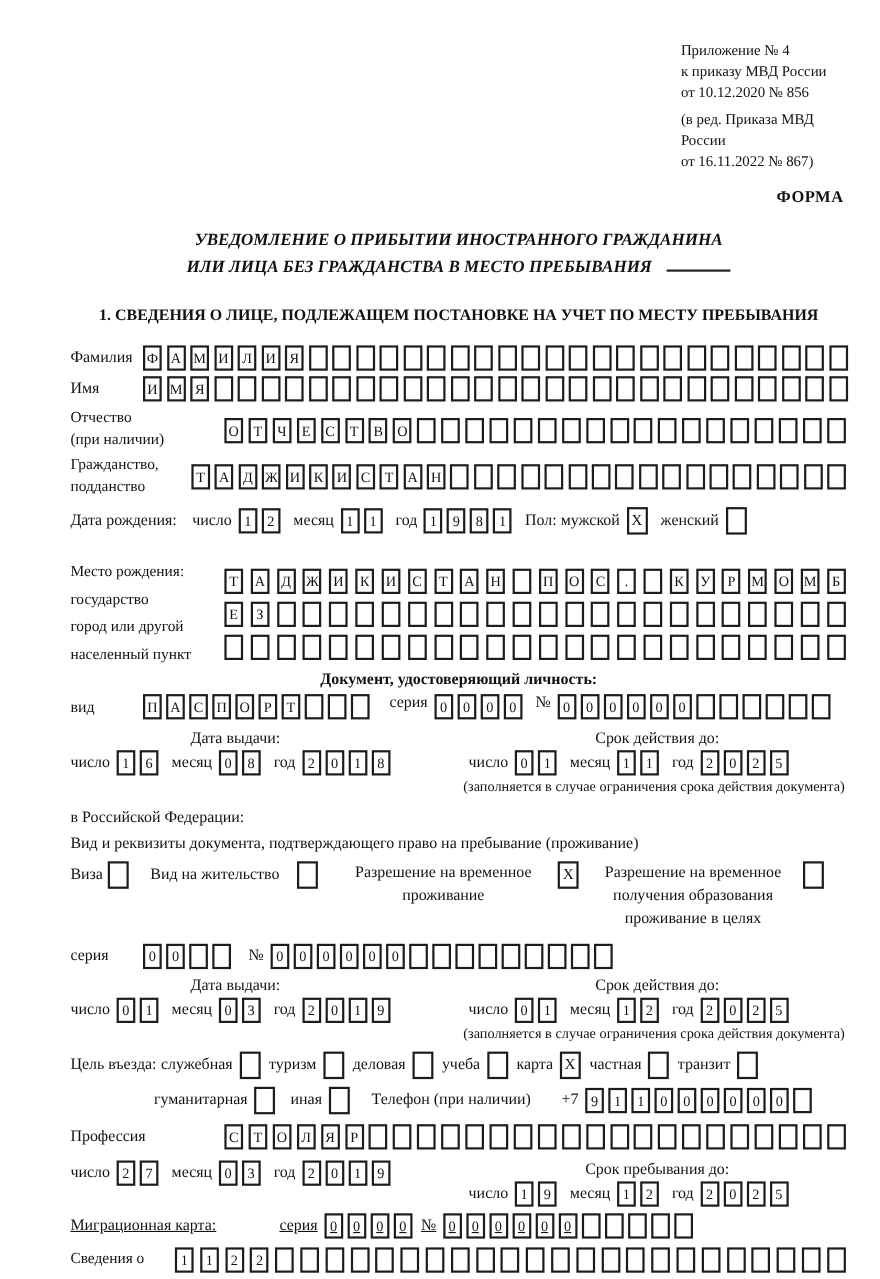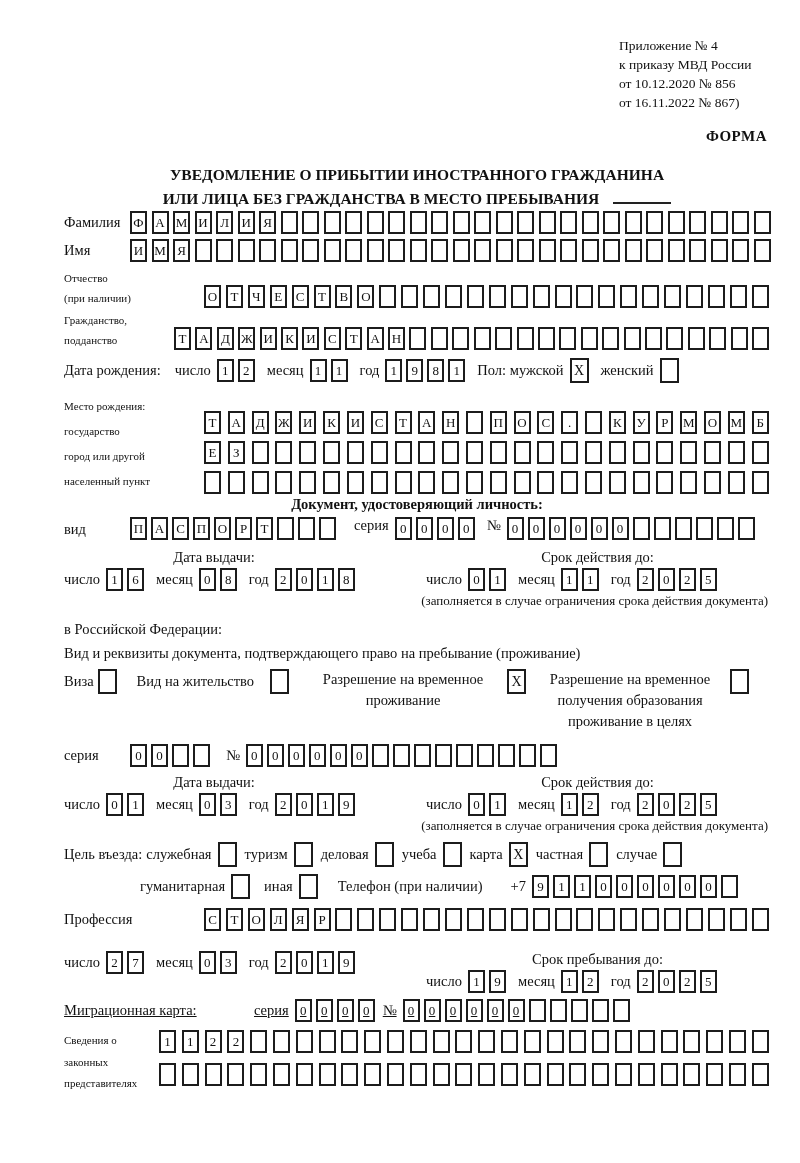--- a/index.html
+++ b/index.html
@@ -6,28 +6,28 @@
   html,body { background:#e8e8e8; }
   body { font-family:"Liberation Serif","DejaVu Serif",serif; color:#111; }
   .page {
     width:800px; height:1163px; background:#ffffff; margin:0 auto;
     padding:36px 30px 20px 64px; overflow:hidden; position:relative;
   }
   
   .annex { margin-left:555px; font-size:13.5px; line-height:19px; }
   .annex .amend-gap { margin-top:6px; }
   .forma { text-align:right; padding-right:3px; font-weight:bold; font-size:15px; margin-top:16px; letter-spacing:.5px; }
-  .title { text-align:center; font-weight:bold; font-size:15.5px; line-height:24px; margin-top:18px; }
+  .title { text-align:center; font-weight:bold; font-size:15.5px; line-height:24px; margin-top:18px;font-style:italic; }
   .title-blank { display:inline-block; width:58px; border-bottom:2px solid #222; margin-left:14px; vertical-align:baseline; }
   .section-title { font-weight:bold; font-size:14.5px; margin-top:24px; margin-bottom:18px; text-align:center; }
 
   
-  .row { display:flex; align-items:flex-end; margin-bottom:5px; }
+  .row { display:flex; align-items:center; margin-bottom:5px; }
   .lbl { font-size:14.5px; line-height:23px; flex:none; }
-  .lbl-multi { font-size:11px; line-height:20px; flex:none; }
+  .lbl-multi { font-size:14px; line-height:20px; flex:none; }
   .w66 { width:66px; } .w110 { width:110px; } .w140 { width:140px; } .w95 { width:95px; }
 
   
   .cells { display:flex; flex:none; }
   .cells.spread { justify-content:space-between; }
   .cells.gapped { gap:4px; }
   .cell {
     display:inline-flex; flex:none; align-items:center; justify-content:center;
     width:17px; height:23px; border:2px solid #1c1c1c; background:#fff;
     font-size:13px; line-height:1;
@@ -69,30 +69,32 @@
 </style>
 </head>
 <body>
 
 <div class="page">
 
   <div class="annex">
     <div>Приложение № 4</div>
     <div>к приказу МВД России</div>
     <div>от 10.12.2020 № 856</div>
+    <div class="amend-gap">(в ред. Приказа МВД России</div>
     <div>от 16.11.2022 № 867)</div>
   </div>
 
   <div class="forma">ФОРМА</div>
 
   <div class="title">
     <span>УВЕДОМЛЕНИЕ О ПРИБЫТИИ ИНОСТРАННОГО ГРАЖДАНИНА</span><br>
     <span>ИЛИ ЛИЦА БЕЗ ГРАЖДАНСТВА В МЕСТО ПРЕБЫВАНИЯ</span><span class="title-blank"></span>
   </div>
 
+  <div class="section-title">1. СВЕДЕНИЯ О ЛИЦЕ, ПОДЛЕЖАЩЕМ ПОСТАНОВКЕ НА УЧЕТ ПО МЕСТУ ПРЕБЫВАНИЯ</div>
 
   <div class="row">
     <div class="lbl w66">Фамилия</div>
     <div class="cells spread" style="width:641px">
         <span class="cell">Ф</span>
         <span class="cell">А</span>
         <span class="cell">М</span>
         <span class="cell">И</span>
         <span class="cell">Л</span>
         <span class="cell">И</span>
@@ -224,21 +226,21 @@
         <span class="cell"></span>
         <span class="cell"></span>
         <span class="cell"></span>
         <span class="cell"></span>
         <span class="cell"></span>
         <span class="cell"></span>
         <span class="cell"></span>
       </div>
   </div>
 
-  <div class="row" style="align-items:center; margin-bottom:11px">
+  <div class="row" style="align-items:center; margin-bottom:22px">
     <span class="dlbl" style="margin-right:14px">Дата рождения:</span>
     <span class="dlbl">число</span>
     <span class="cells gapped">
         <span class="cell">1</span>
         <span class="cell">2</span>
       </span>
     <span class="dlbl dsp">месяц</span>
     <span class="cells gapped">
         <span class="cell">1</span>
         <span class="cell">1</span>
@@ -559,21 +561,21 @@
         <span class="lbl">карта</span>
         <span class="checkbox">X</span>
       </span>
     <span class="gap8"></span>
     <span class="p-item">
         <span class="lbl">частная</span>
         <span class="checkbox"></span>
       </span>
     <span class="gap8"></span>
     <span class="p-item">
-        <span class="lbl">случае</span>
+        <span class="lbl">транзит</span>
         <span class="checkbox"></span>
       </span>
   </div>
 
   <div class="purpose-row" style="margin-left:76px; margin-bottom:9px">
     <span class="p-item">
         <span class="lbl">гуманитарная</span>
         <span class="checkbox"></span>
       </span>
     <span class="gap14"></span>
@@ -591,21 +593,21 @@
         <span class="cell">0</span>
         <span class="cell">0</span>
         <span class="cell">0</span>
         <span class="cell">0</span>
         <span class="cell">0</span>
         <span class="cell">0</span>
         <span class="cell"></span>
       </span>
   </div>
 
-  <div class="row" style="margin-bottom:20px">
+  <div class="row" style="margin-bottom:10px">
     <div class="lbl w140">Профессия</div>
     <div class="cells spread" style="width:565px">
         <span class="cell">С</span>
         <span class="cell">Т</span>
         <span class="cell">О</span>
         <span class="cell">Л</span>
         <span class="cell">Я</span>
         <span class="cell">Р</span>
         <span class="cell"></span>
         <span class="cell"></span>

